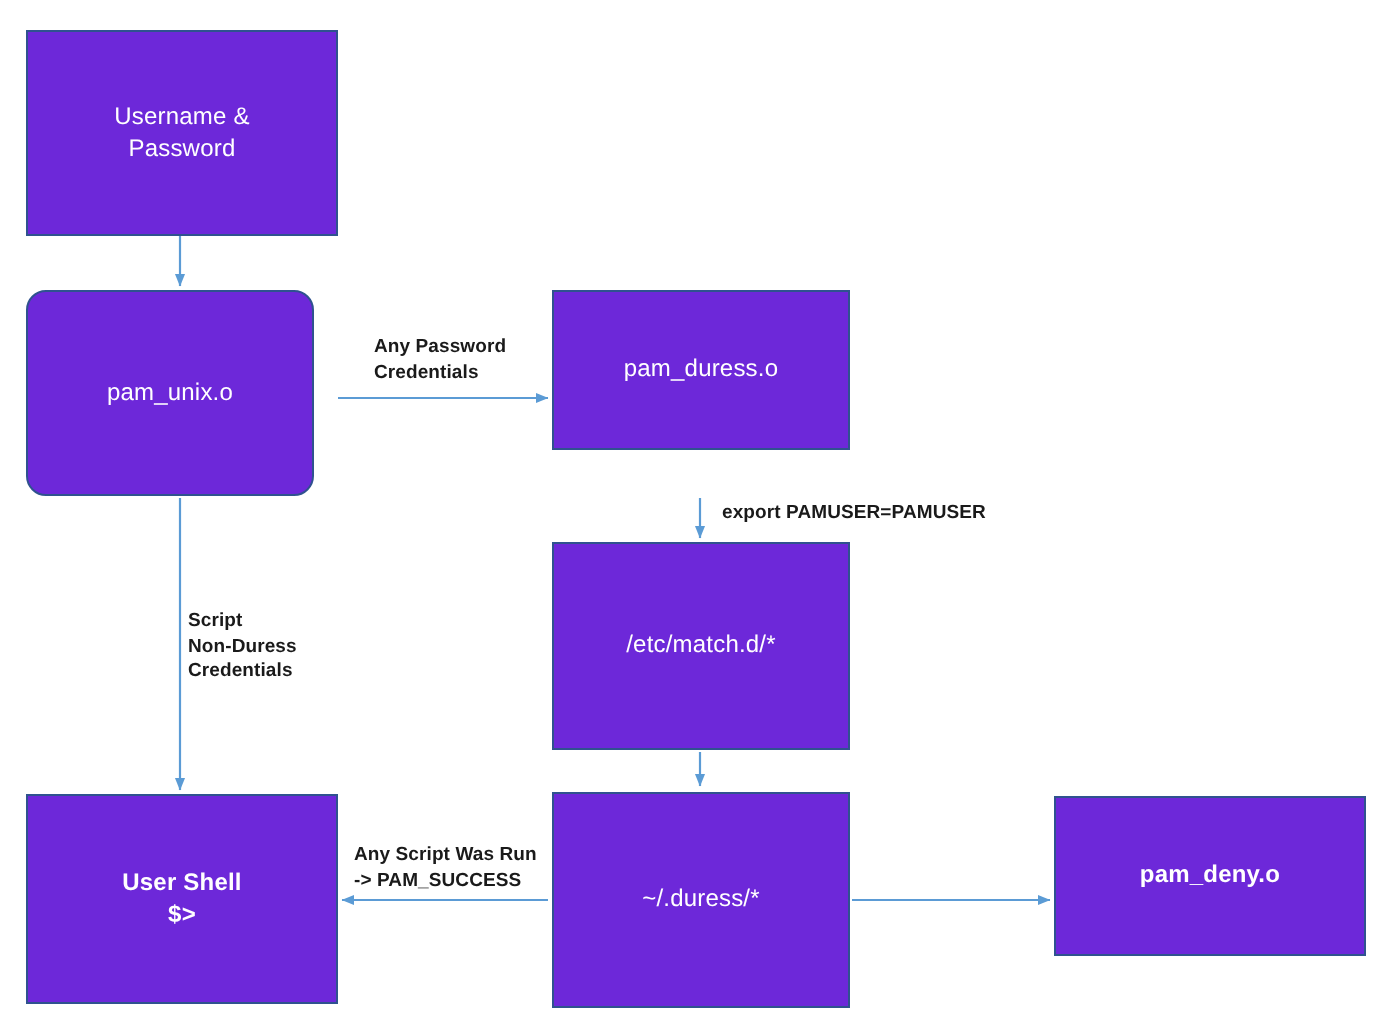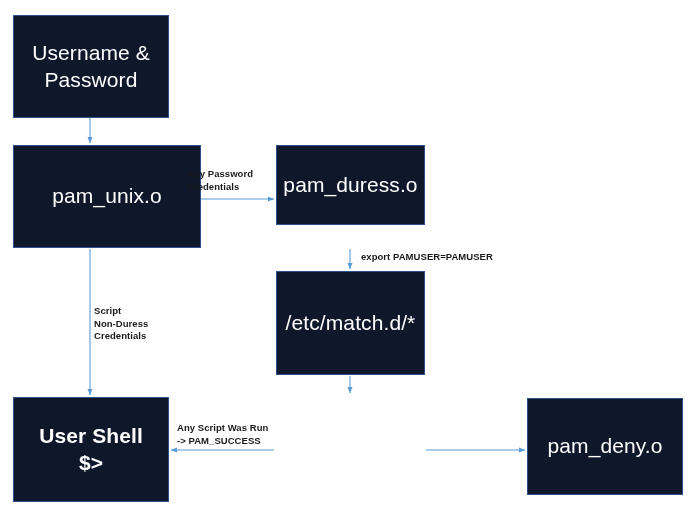--- a/index.html
+++ b/index.html
@@ -11,28 +11,28 @@
     position: relative;
     width: 700px;
     height: 516px;
     background: #ffffff;
     font-family: "Liberation Sans", sans-serif;
     overflow: hidden;
   }
   .node {
     position: absolute;
     box-sizing: border-box;
-    background: #0f172a;
+    background: #6d28d9;
     border: 1px solid #2F528F;
     color: #ffffff;
     display: flex;
     align-items: center;
     justify-content: center;
     text-align: center;
-    font-size: 21px;
+    font-size: 12px;
     line-height: 1.28;
     font-weight: 400;
     letter-spacing: 0.1px;
     white-space: pre-line;
     padding: 2px 6px;
     user-select: none;
   }
   .edge-label {
     position: absolute;
     color: #1a1a1a;
@@ -90,39 +90,42 @@
     <line class="conn" x1="274" y1="450" x2="171" y2="450" marker-end="url(#arrow)"></line>
 
     <line class="conn" x1="426" y1="450" x2="525" y2="450" marker-end="url(#arrow)"></line>
   </svg>
 
   <div class="node" style="left:13px; top:15px; width:156px; height:103px;">
     <span>Username &amp;
 Password</span>
   </div>
 
-  <div class="node" style="left:13px; top:145px; width:188px; height:103px;">
+  <div class="node" style="left:13px; top:145px; width:144px; height:103px;border-radius:10px;">
     <span>pam_unix.o</span>
   </div>
 
   <div class="node" style="left:276px; top:145px; width:149px; height:80px;">
     <span>pam_duress.o</span>
   </div>
 
   <div class="node" style="left:276px; top:271px; width:149px; height:104px;">
     <span>/etc/match.d/*</span>
   </div>
 
+  <div class="node" style="left:276px; top:396px; width:149px; height:108px;">
+    <span>~/.duress/*</span>
+  </div>
 
   <div class="node" style="left:13px; top:397px; width:156px; height:105px;font-weight:bold;">
     <span>User Shell
 $&gt;</span>
   </div>
 
-  <div class="node" style="left:527px; top:398px; width:156px; height:97px;">
+  <div class="node" style="left:527px; top:398px; width:156px; height:80px;font-weight:bold;">
     <span>pam_deny.o</span>
   </div>
 
   <div class="edge-label" style="left:187px; top:168px;">Any Password
 Credentials</div>
 
   <div class="edge-label" style="left:361px; top:251px;">export PAMUSER=PAMUSER</div>
 
   <div class="edge-label" style="left:94px; top:305px;">Script
 Non-Duress

